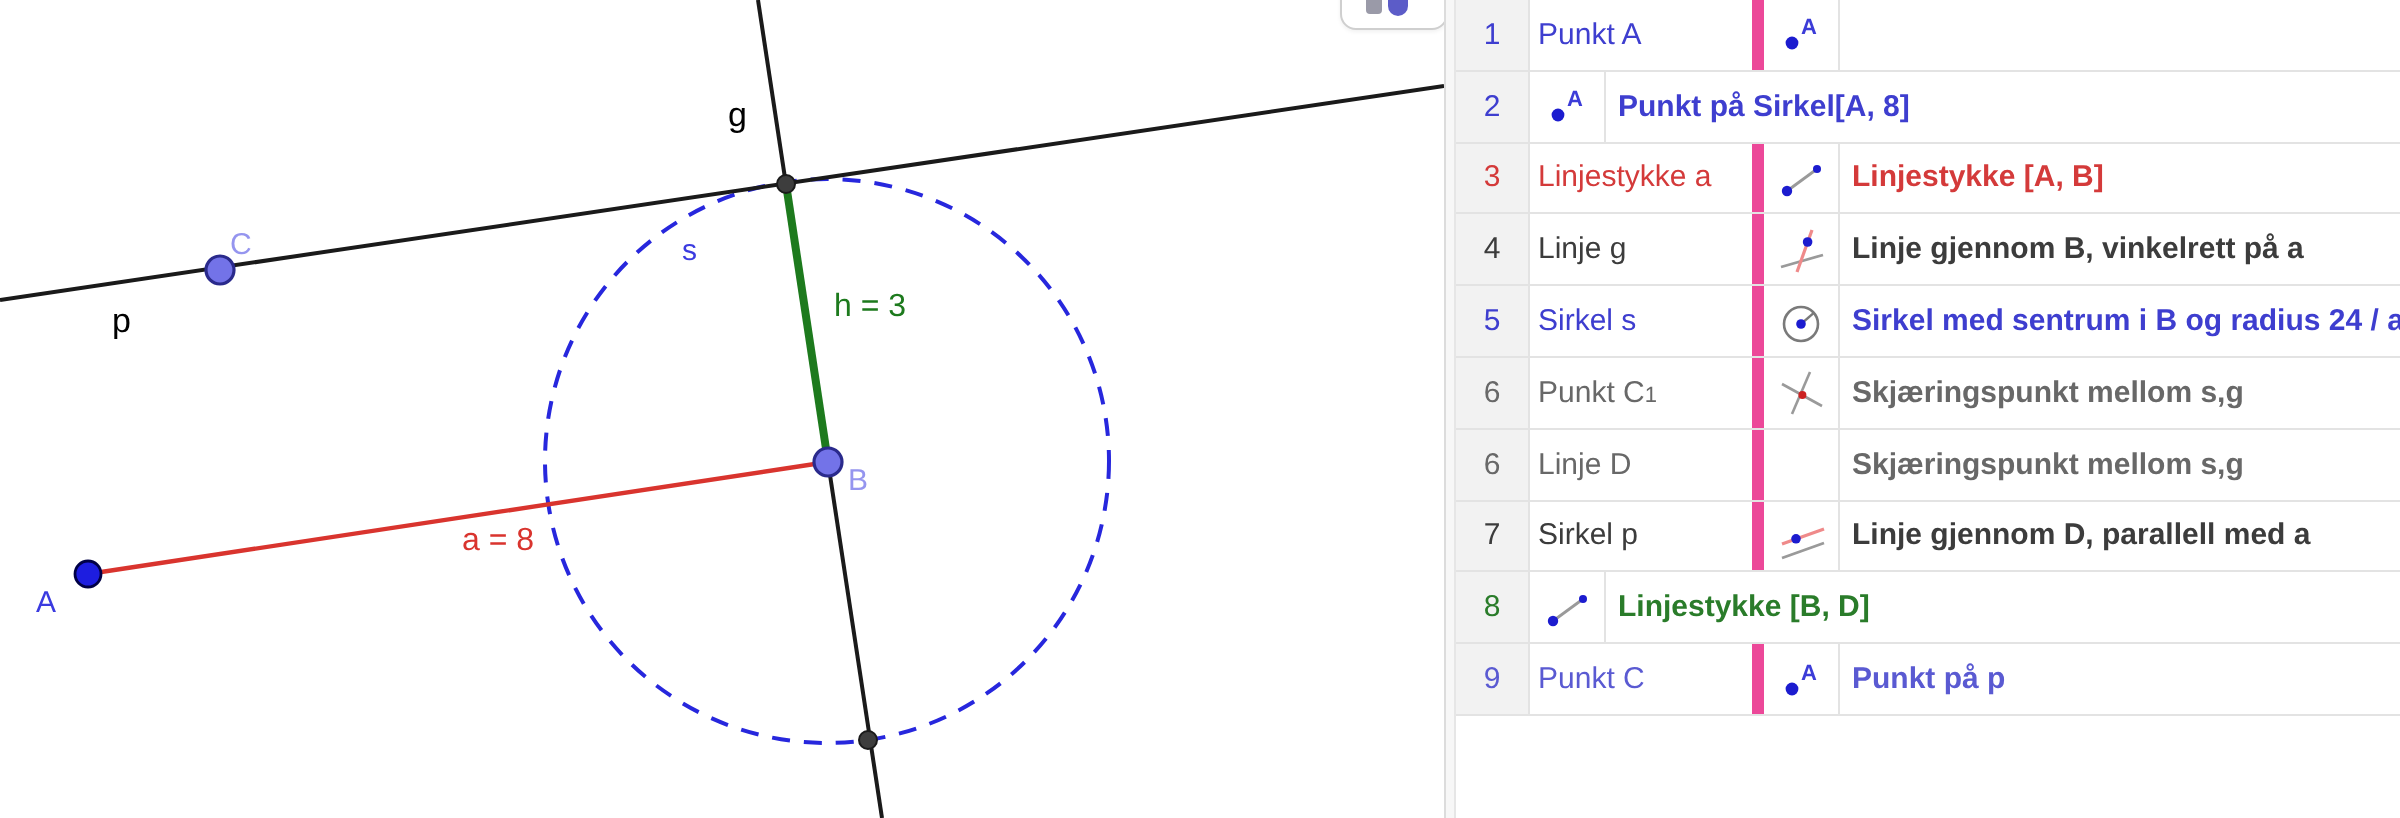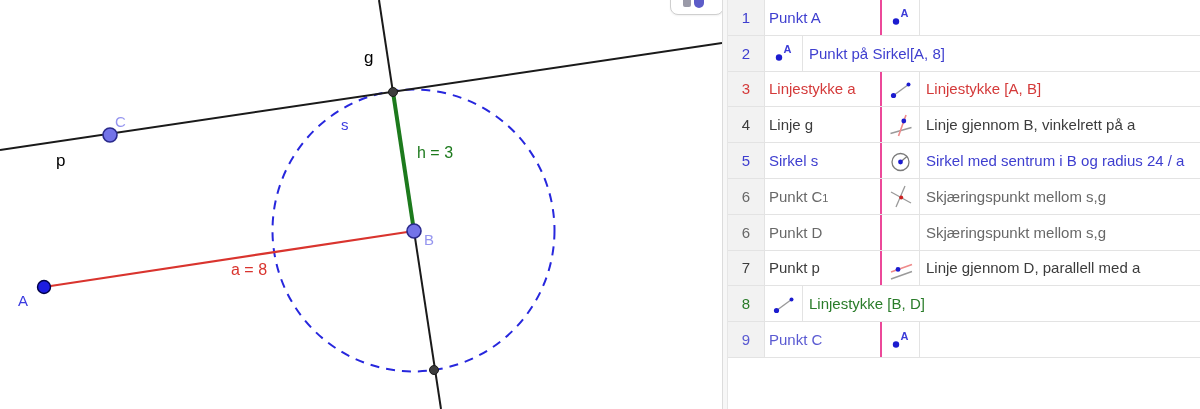--- a/index.html
+++ b/index.html
@@ -22,26 +22,26 @@
   .pb-frag2{position:absolute;left:23px;top:12px;width:10px;height:9px;background:#5c5cc8;border-radius:0 0 5px 5px;}
   
   .divider{position:absolute;left:722px;top:0;width:6px;height:409px;background:#f7f7f7;
     border-left:1px solid #dcdcdc;border-right:1px solid #e6e6e6;box-sizing:border-box;}
   
   .protocol{position:absolute;left:728px;top:0;width:472px;}
   .p-row{display:flex;height:35.8px;box-sizing:border-box;border-bottom:1px solid #e3e3e3;
     font-size:15px;background:#fff;}
   .c-num{width:37px;flex:0 0 37px;background:#f2f2f2;border-right:1px solid #e3e3e3;
     display:flex;align-items:center;justify-content:center;box-sizing:border-box;}
-  .c-name{width:117px;flex:0 0 117px;border-right:2px solid #ec4899;display:flex;align-items:center;
+  .c-name{width:117px;flex:0 0 117px;border-right:6px solid #ec4899;display:flex;align-items:center;
     padding-left:4px;box-sizing:border-box;white-space:nowrap;overflow:hidden;}
   .c-name sub{font-size:11px;line-height:1;transform:translateY(2px);}
   .c-icon{width:38px;flex:0 0 38px;border-right:1px solid #e3e3e3;display:flex;align-items:center;
     justify-content:center;box-sizing:border-box;}
-  .c-def{flex:1;display:flex;align-items:center;padding-left:6px;white-space:nowrap;overflow:hidden;}
+  .c-def{flex:1;display:flex;align-items:center;padding-left:6px;white-space:nowrap;overflow:hidden;font-weight:bold;}
   .icon-glyph-a{font-size:11px;font-weight:bold;}
 </style>
 </head>
 <body>
 
 <div class="graphics">
   <svg width="722" height="409" viewBox="0 0 722 409">
 
     <circle class="cur-stroke" cx="413.5" cy="230.5" r="141" stroke-width="2" stroke-dasharray="9 7" style="color: rgb(39, 39, 221);"></circle>
 
@@ -164,30 +164,30 @@
           <path d="M16 2 L7 23" stroke="#9a9a9a" fill="none" stroke-width="1.3"></path>
           <circle cx="12.2" cy="13.5" r="2" fill="#cc2222"></circle>
         </svg>
     </div>
     <div class="c-def">Skjæringspunkt mellom s,g</div>
   </div>
 
   <div class="p-row" style="color: rgb(104, 104, 104);">
     <div class="c-num">6</div>
     <div class="c-name">
-        <span>Punkt D</span>
+        <span>Linje D</span>
       </div>
     <div class="c-icon"></div>
     <div class="c-def">Skjæringspunkt mellom s,g</div>
   </div>
 
   <div class="p-row" style="color: rgb(60, 60, 60);">
     <div class="c-num">7</div>
     <div class="c-name">
-        <span>Punkt p</span>
+        <span>Sirkel p</span>
       </div>
     <div class="c-icon">
       <svg width="24" height="24" viewBox="0 0 24 24">
           <line x1="2" y1="16" x2="23" y2="8.5" stroke="#ef8a8a" stroke-width="1.6"></line>
           <line x1="2" y1="23" x2="23" y2="15.5" stroke="#9a9a9a" stroke-width="1.4"></line>
           <circle cx="9" cy="13.4" r="2.4" fill="#1c1ccf"></circle>
         </svg>
     </div>
     <div class="c-def">Linje gjennom D, parallell med a</div>
   </div>
@@ -208,15 +208,16 @@
     <div class="c-num">9</div>
     <div class="c-name">
         <span>Punkt C</span>
       </div>
     <div class="c-icon">
       <svg width="24" height="24" viewBox="0 0 24 24">
           <circle cx="7" cy="16.5" r="3.2" fill="#1c1ccf"></circle>
           <text x="11.5" y="12" class="icon-glyph-a" fill="#3c3cd8">A</text>
         </svg>
     </div>
+    <div class="c-def">Punkt på p</div>
   </div>
 
 </div>
 
 </body></html>

